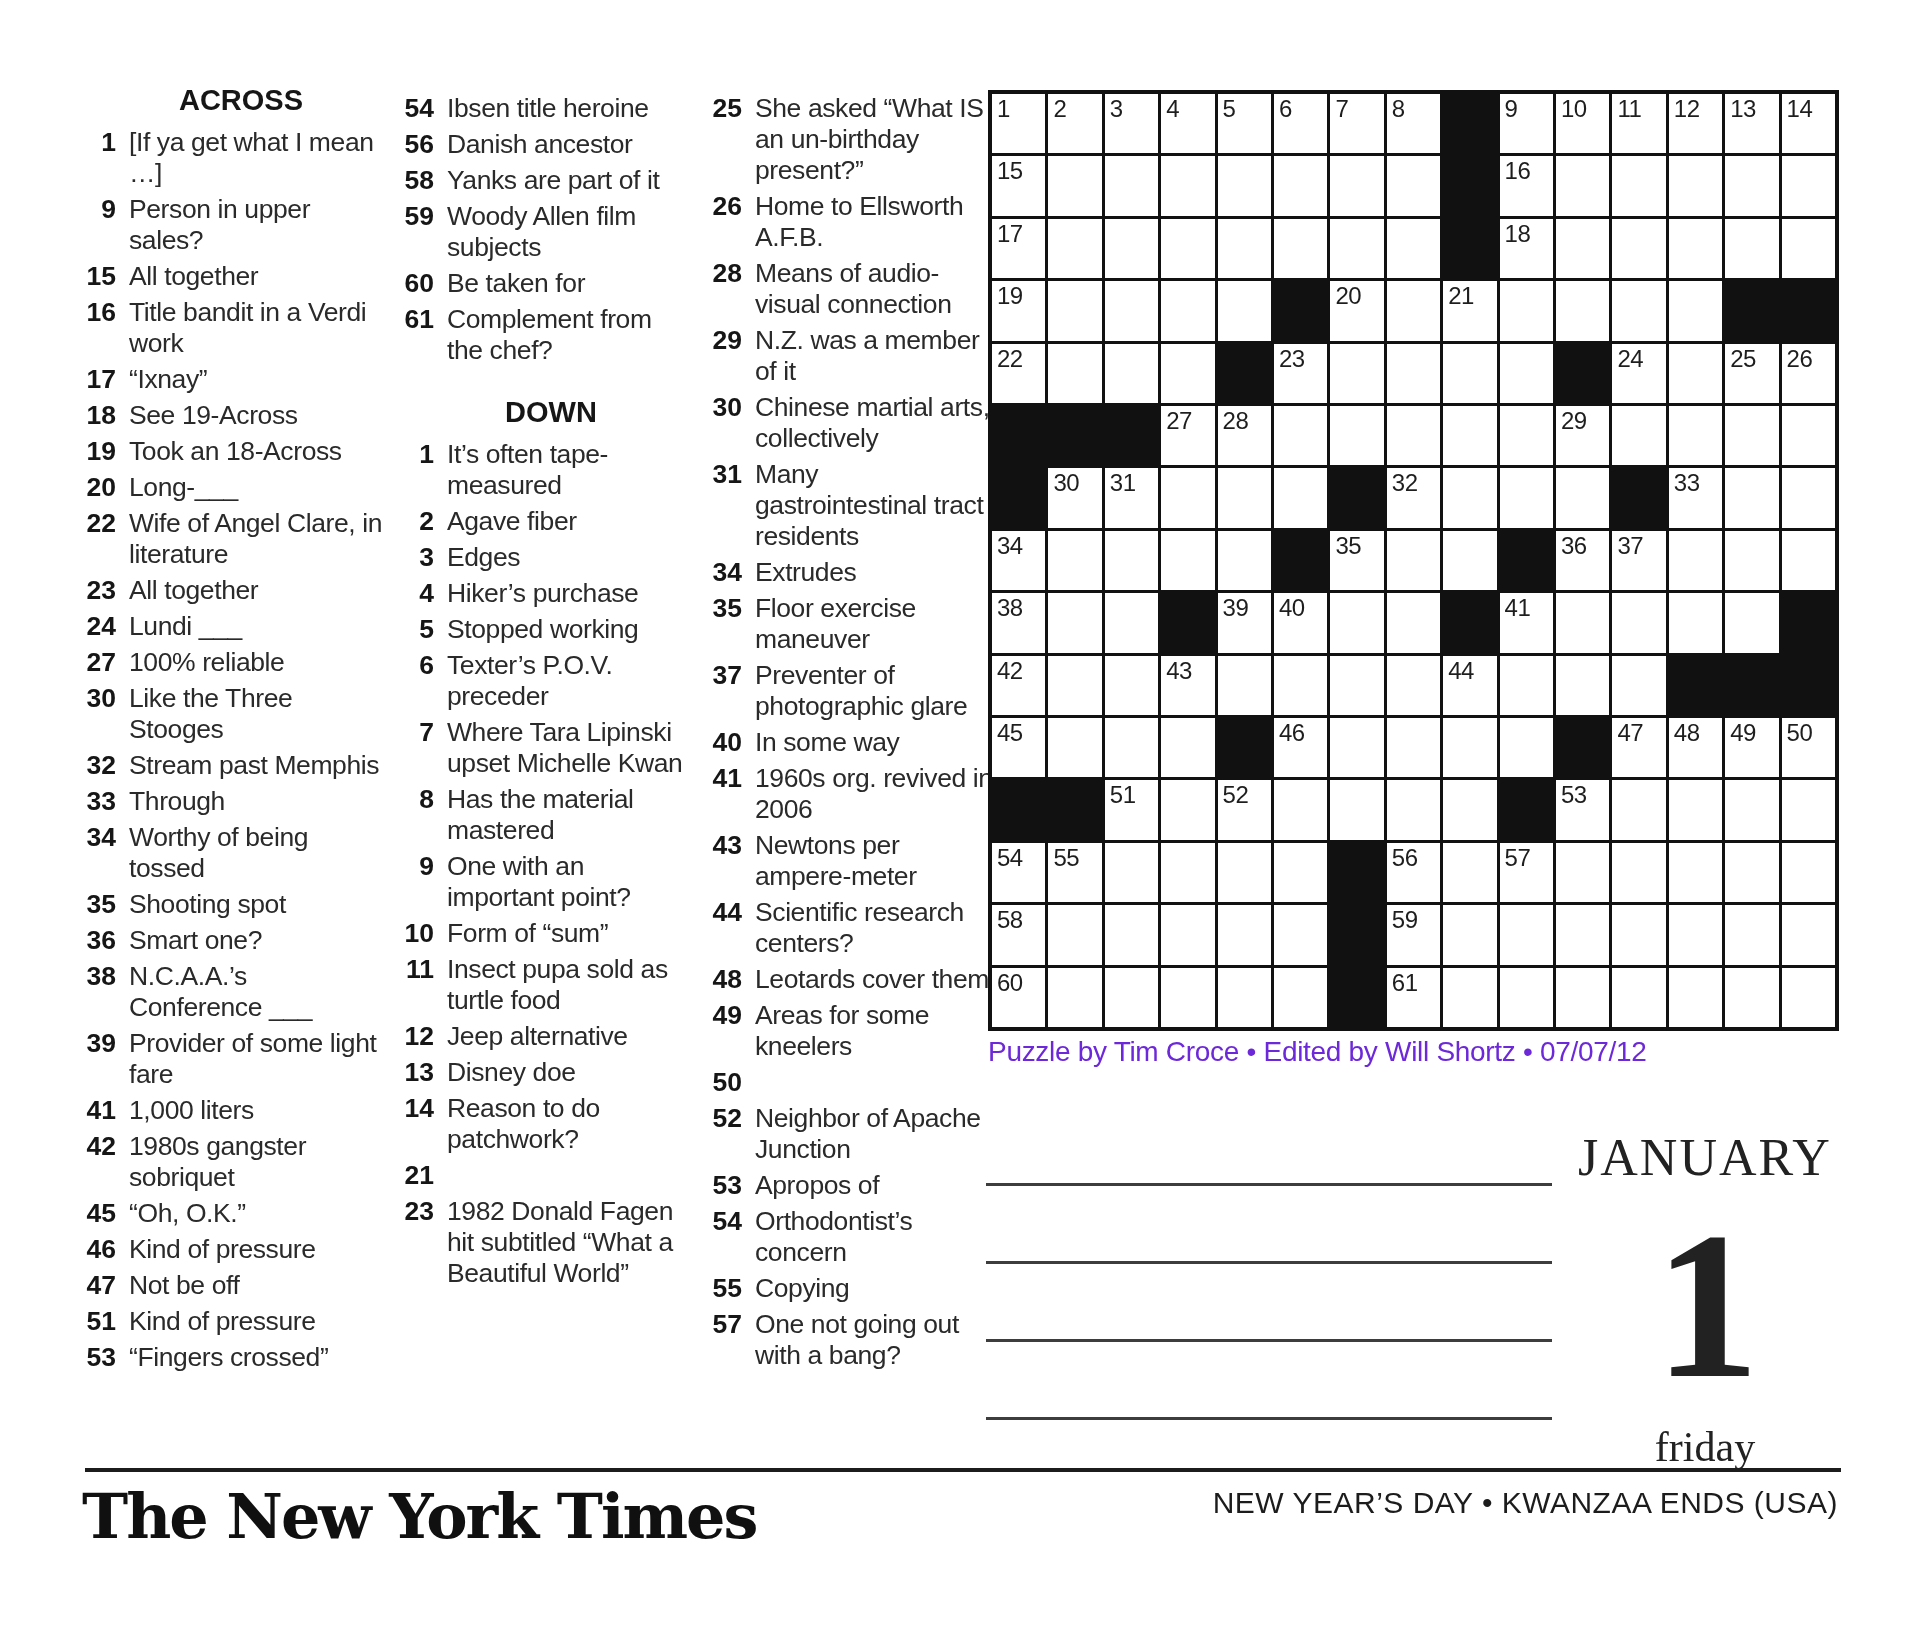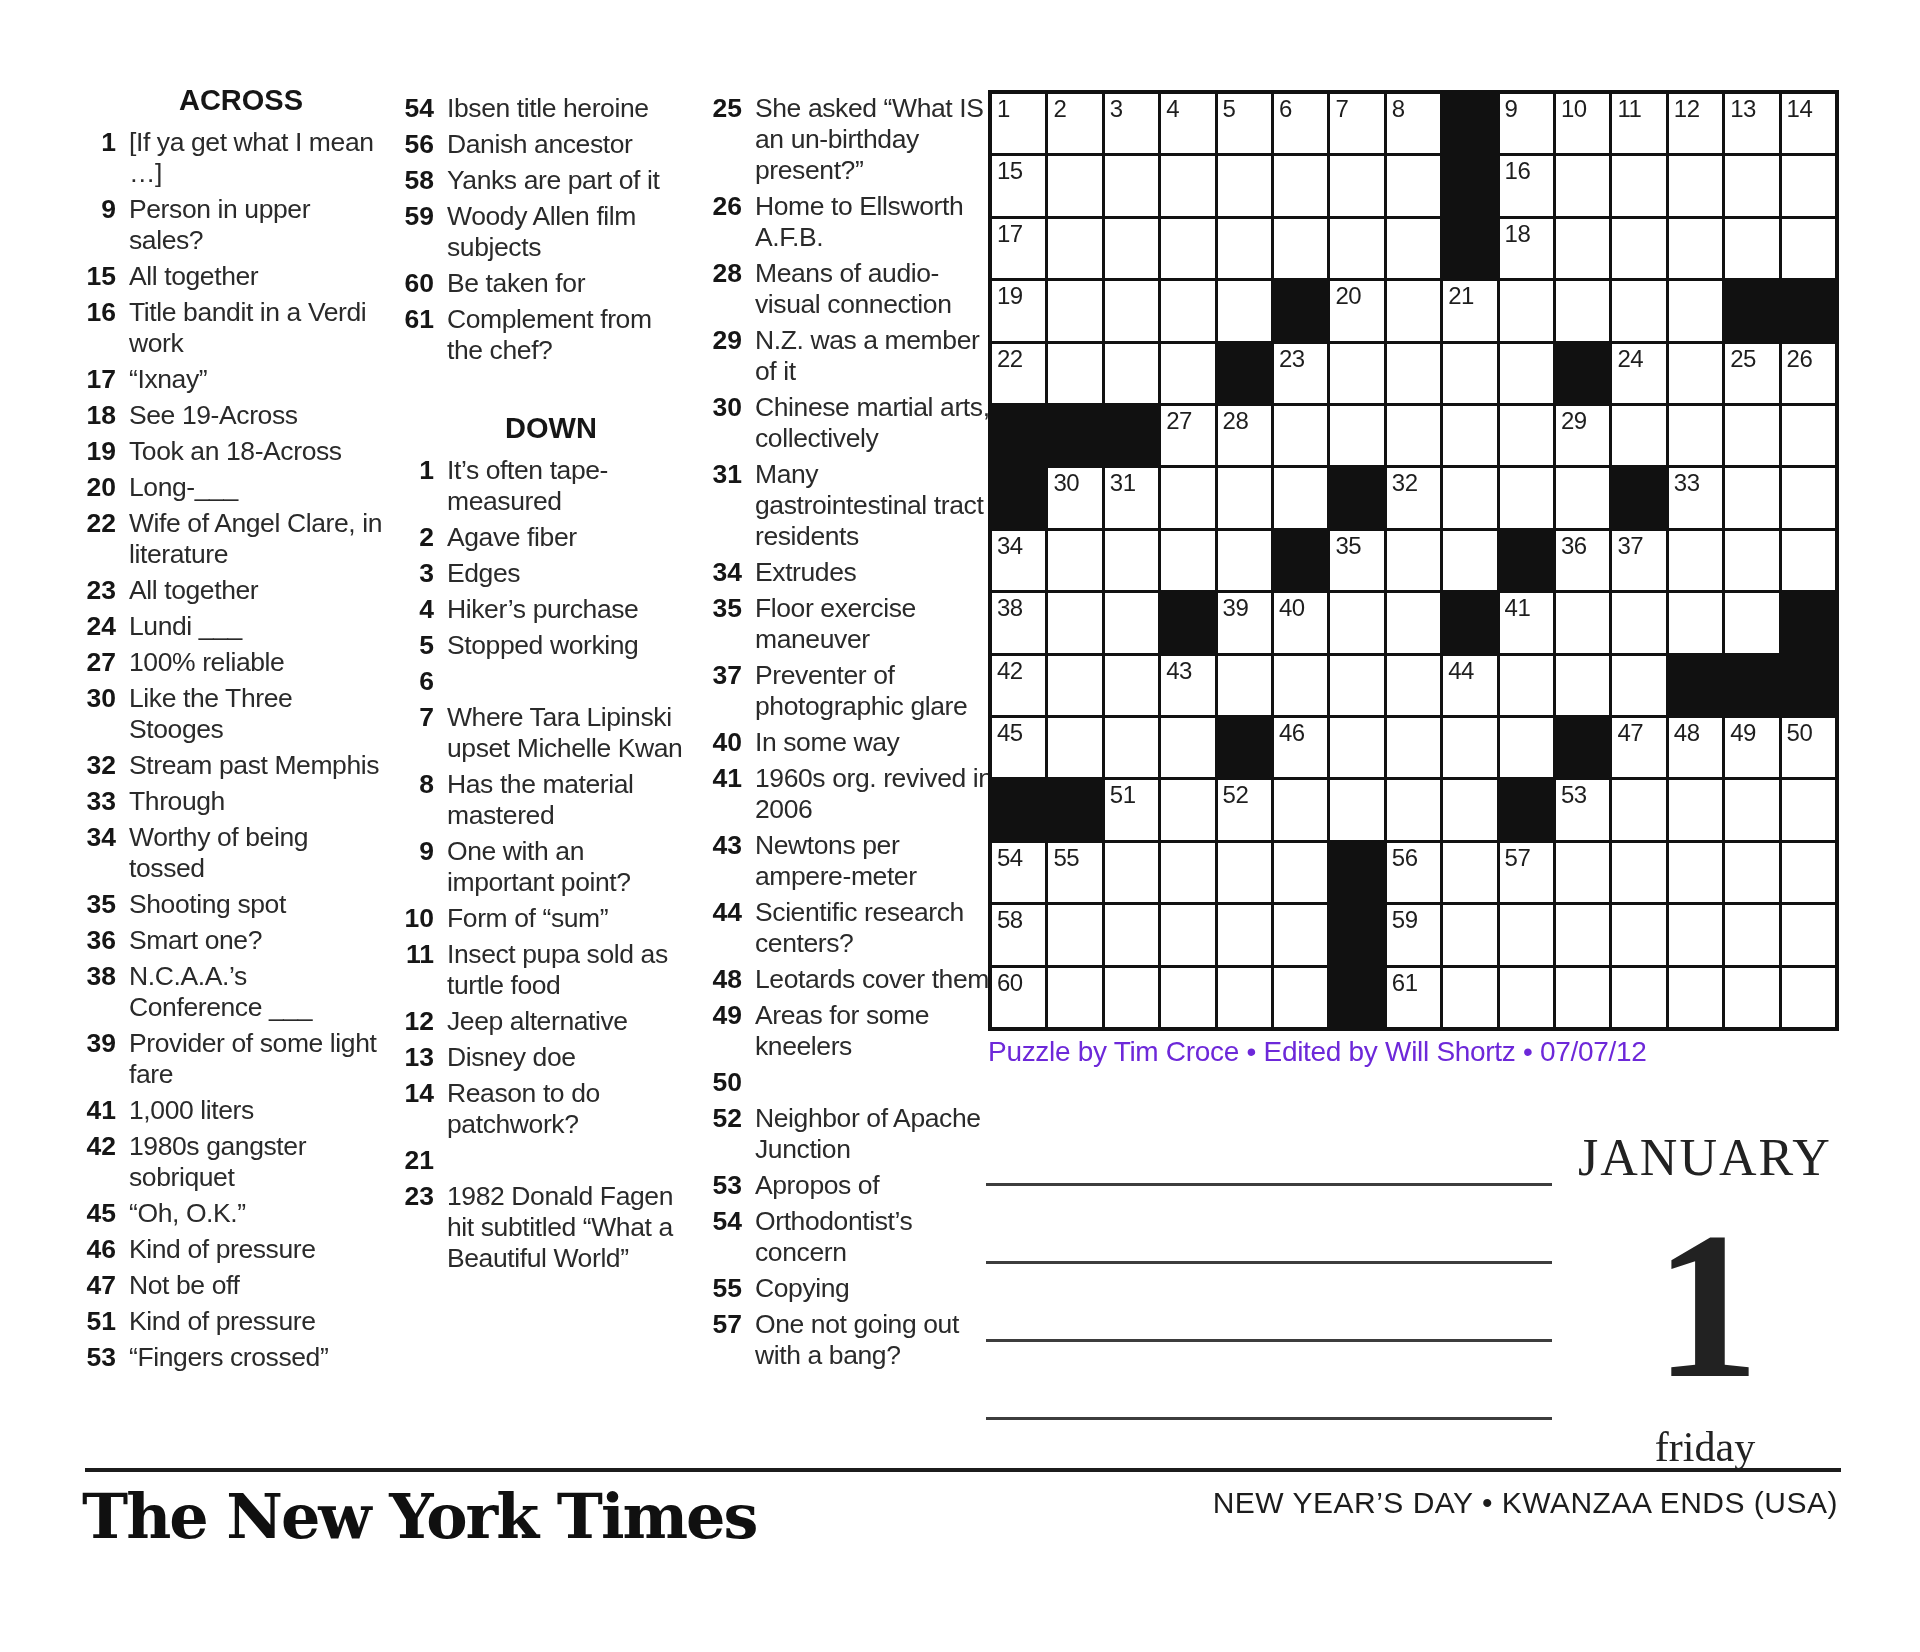--- a/index.html
+++ b/index.html
@@ -20,21 +20,21 @@
   #clue-col-3 { left: 696px; top: 93px;  width: 300px; }
 
   .clue-header {
     font-weight: bold;
     font-size: 29px;
     text-align: center;
     letter-spacing: 0px;
     margin: 0 0 10px 30px;
     color: #161616;
   }
-  .clue-column .clue-header:not(:first-child) { margin-top: 46px; }
+  .clue-column .clue-header:not(:first-child) { margin-top: 30px; }
 
   .clue { display: flex; margin-bottom: 5px; }
   .cnum {
     flex: 0 0 46px;
     text-align: right;
     padding-right: 13px;
     font-weight: bold;
     font-size: 26.5px;
     line-height: 31px;
     color: #161616;
@@ -280,20 +280,21 @@
       <div class="clue">
         <span class="cnum">4</span>
         <span class="ctext">Hiker’s purchase</span>
       </div>
       <div class="clue">
         <span class="cnum">5</span>
         <span class="ctext">Stopped working</span>
       </div>
       <div class="clue">
         <span class="cnum">6</span>
+        <span class="ctext">Texter’s P.O.V. preceder</span>
       </div>
       <div class="clue">
         <span class="cnum">7</span>
         <span class="ctext">Where Tara Lipinski upset Michelle Kwan</span>
       </div>
       <div class="clue">
         <span class="cnum">8</span>
         <span class="ctext">Has the material mastered</span>
       </div>
       <div class="clue">

